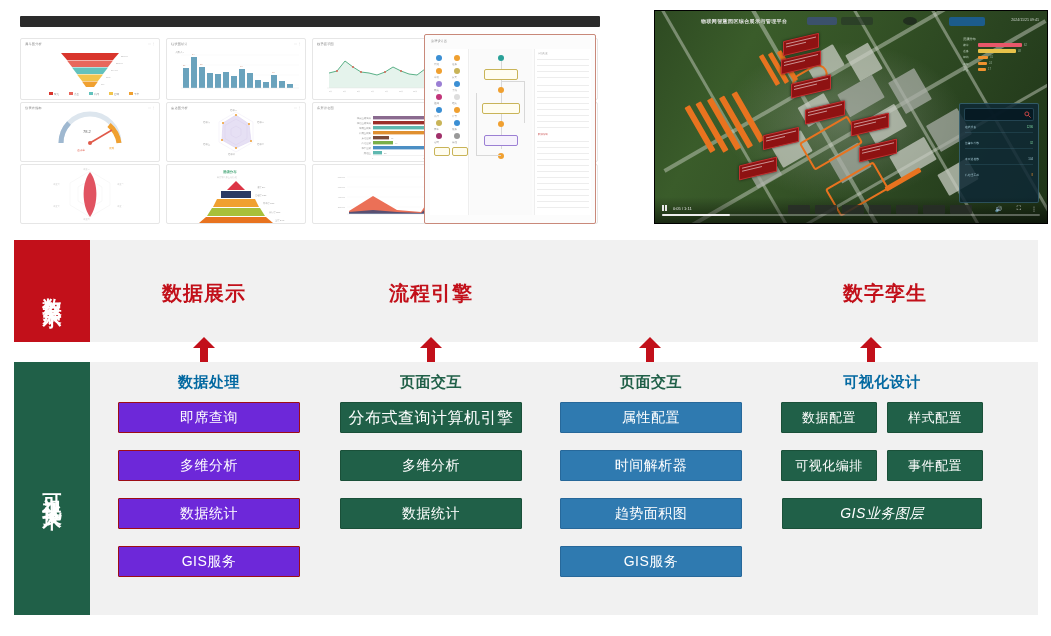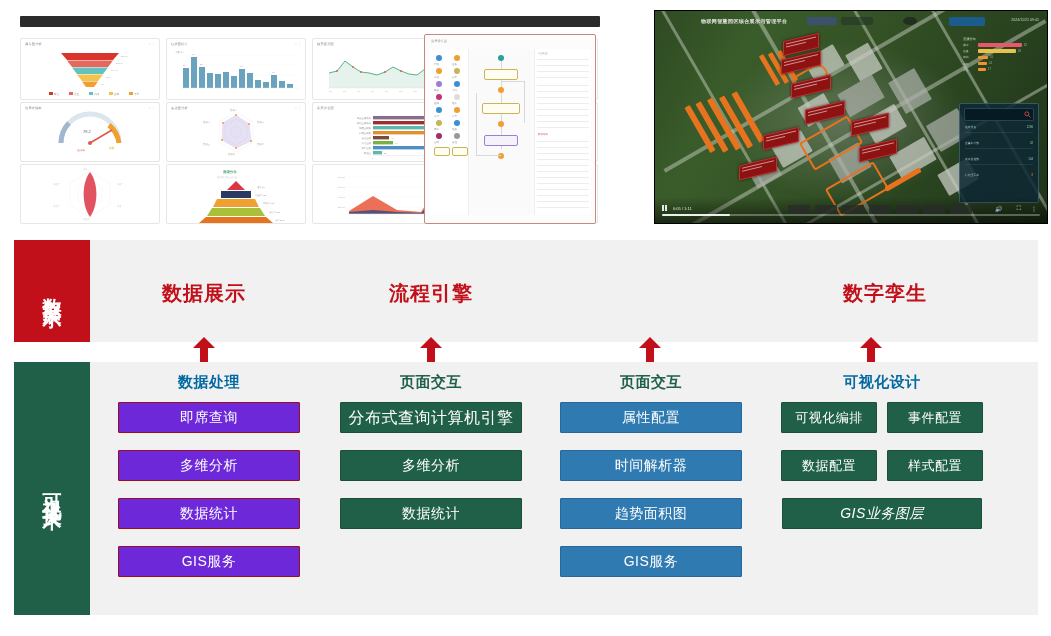--- a/index.html
+++ b/index.html
@@ -681,22 +681,22 @@
     <div class="col-h h-green">页面交互</div>
     <div class="box b-blue" style="width:180px;">属性配置</div>
     <div class="box b-blue" style="width:180px;">时间解析器</div>
     <div class="box b-blue" style="width:180px;">趋势面积图</div>
     <div class="box b-blue" style="width:180px;">GIS服务</div>
   </div>
 
   <div class="col" style="left:662px;width:260px;">
     <div class="col-h h-red" style="width:198px;margin-left:auto;margin-right:auto;">可视化设计</div>
     <div class="pairrow">
+      <div class="box b-green">数据配置</div>
+      <div class="box b-green">样式配置</div>
+    </div>
+    <div class="pairrow">
       <div class="box b-green">可视化编排</div>
       <div class="box b-green">事件配置</div>
     </div>
-    <div class="pairrow">
-      <div class="box b-green">数据配置</div>
-      <div class="box b-green">样式配置</div>
-    </div>
     <div class="box b-green" style="width:198px;font-style:italic;">GIS业务图层</div>
   </div>
 </div>
 
 </body></html>

